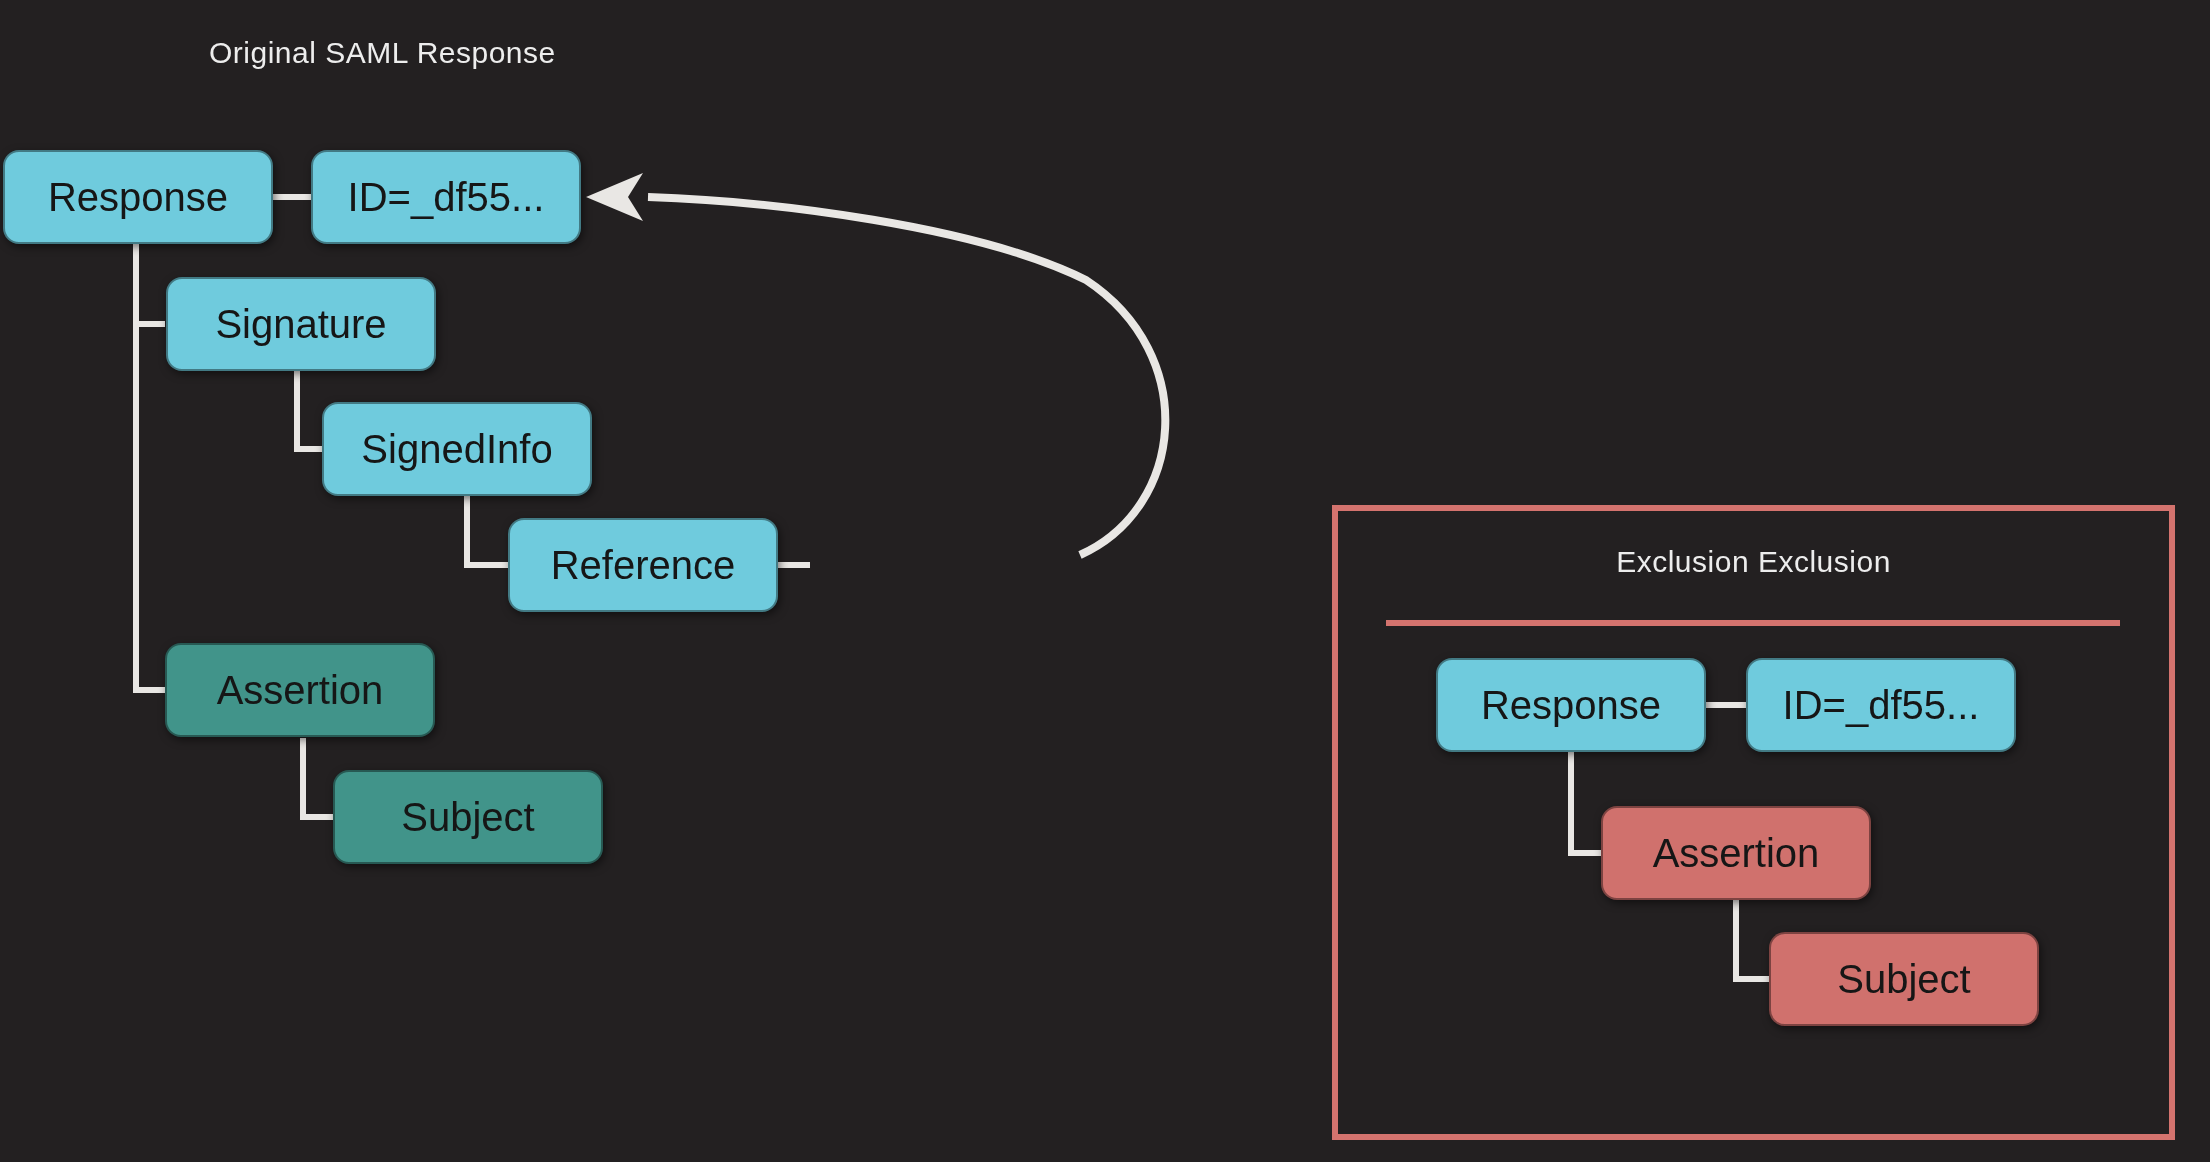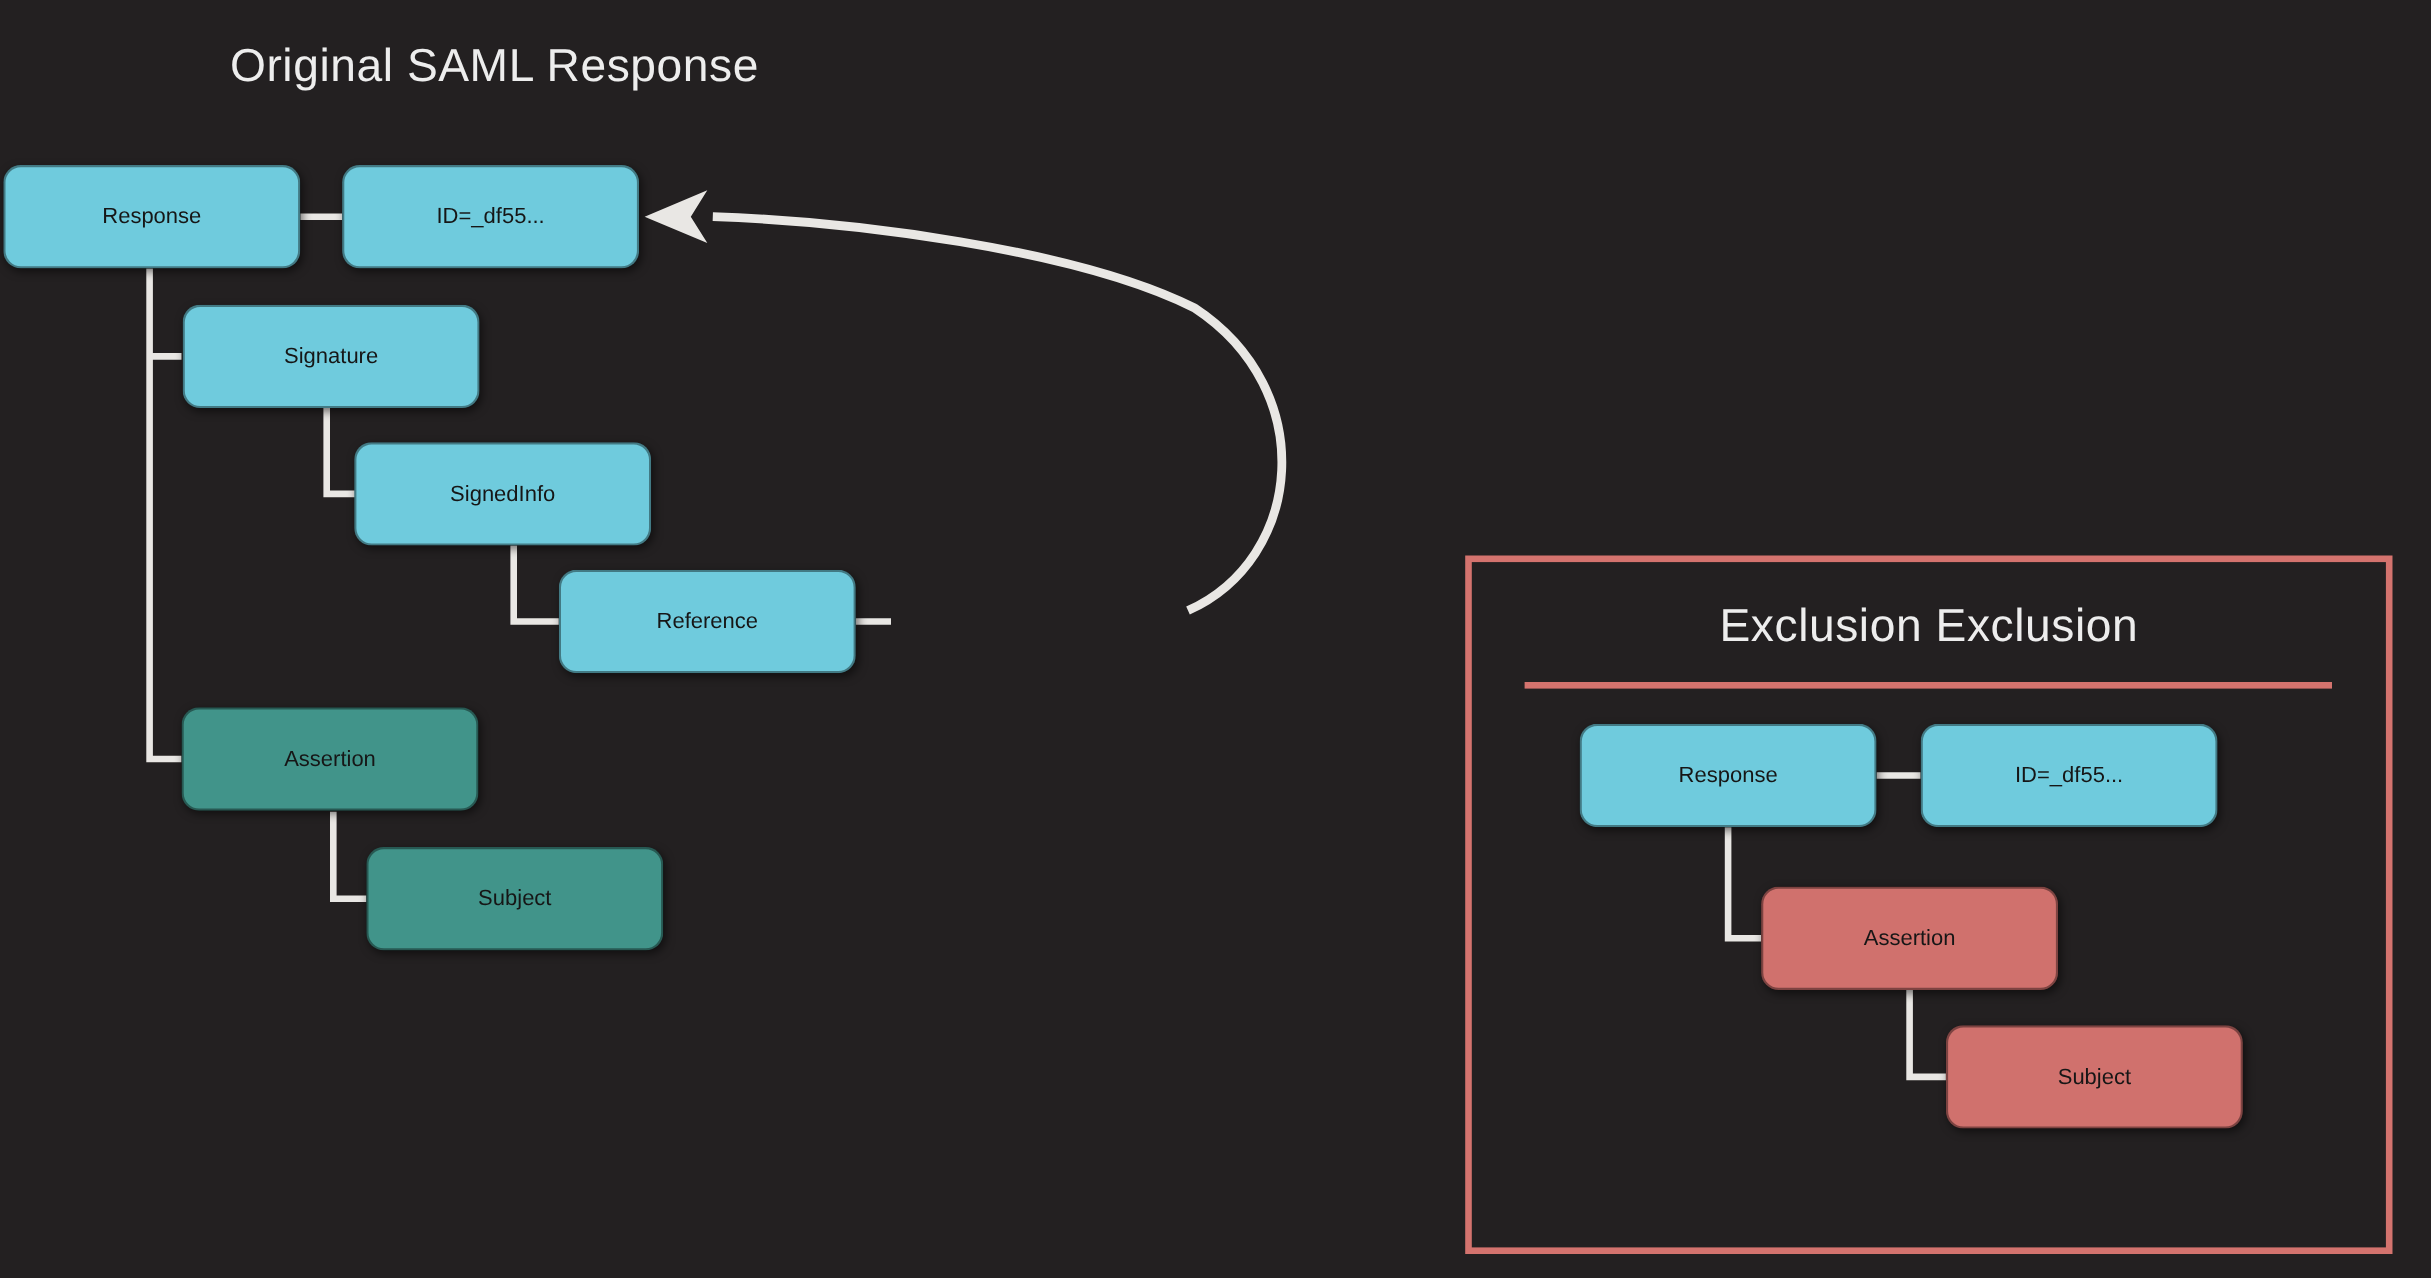--- a/index.html
+++ b/index.html
@@ -6,31 +6,31 @@
   .stage{
     position:relative;
     width:2210px;height:1162px;
     background:var(--bg,#232021);
     font-family:"Liberation Sans", sans-serif;
     overflow:hidden;
   }
   .diagram-title{
     position:absolute;
     color:var(--title,#ededed);
-    font-size:42px;
+    font-size:30px;
     letter-spacing:0.5px;
     white-space:nowrap;
   }
   .title-left{left:209px;top:36px;}
   .node{
     position:absolute;
     width:270px;height:94px;
     border-radius:16px;
     display:flex;align-items:center;justify-content:center;
-    font-size:20px;color:var(--nodetext,#161616);
+    font-size:40px;color:var(--nodetext,#161616);
     border:2px solid rgba(0,0,0,0.40);
     box-shadow:2px 3px 8px rgba(0,0,0,0.50);
     box-sizing:border-box;
     white-space:nowrap;
   }
   .cyan{background:var(--cyan,#6fcbdd);}
   .teal{background:var(--teal,#41948a);}
   .salmon{background:var(--salmon,#d0716d);}
 
   

